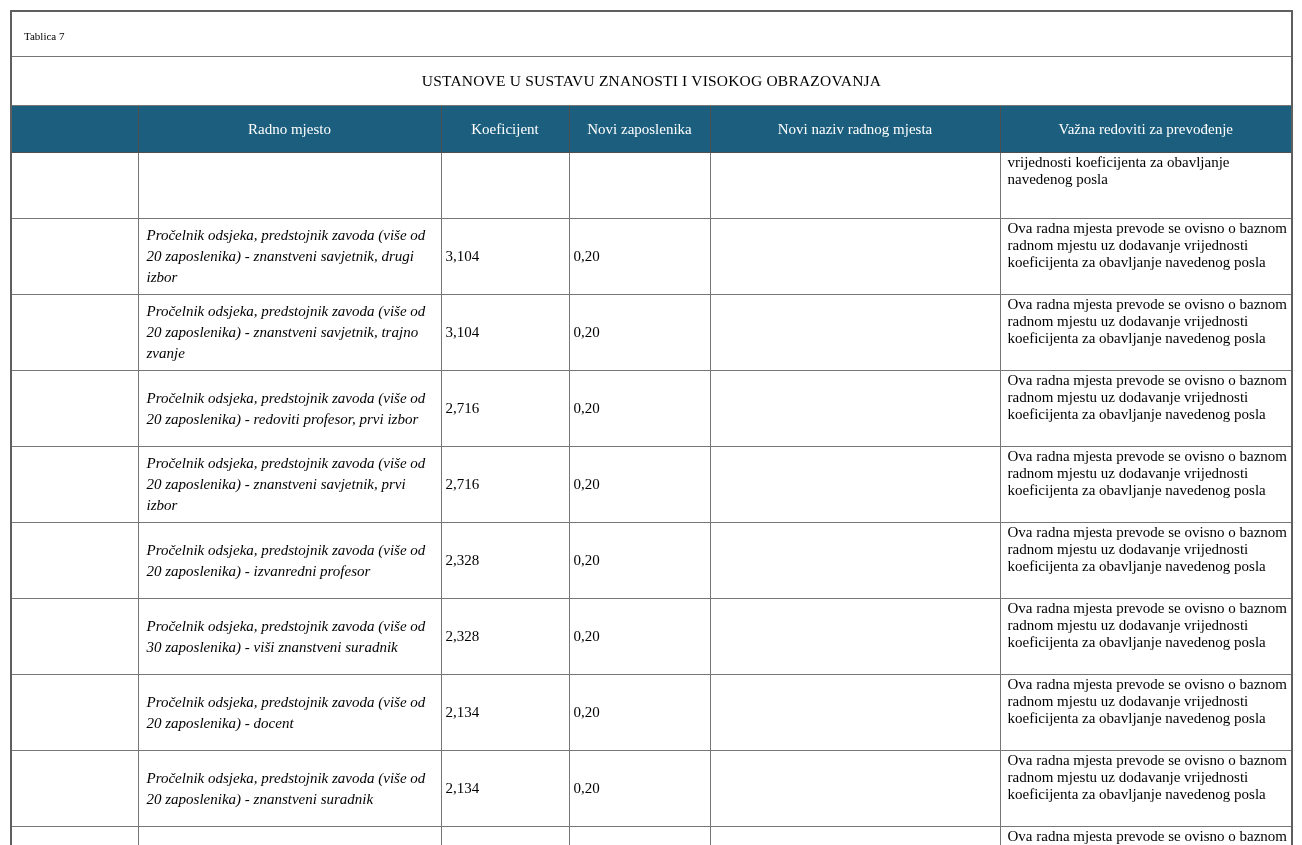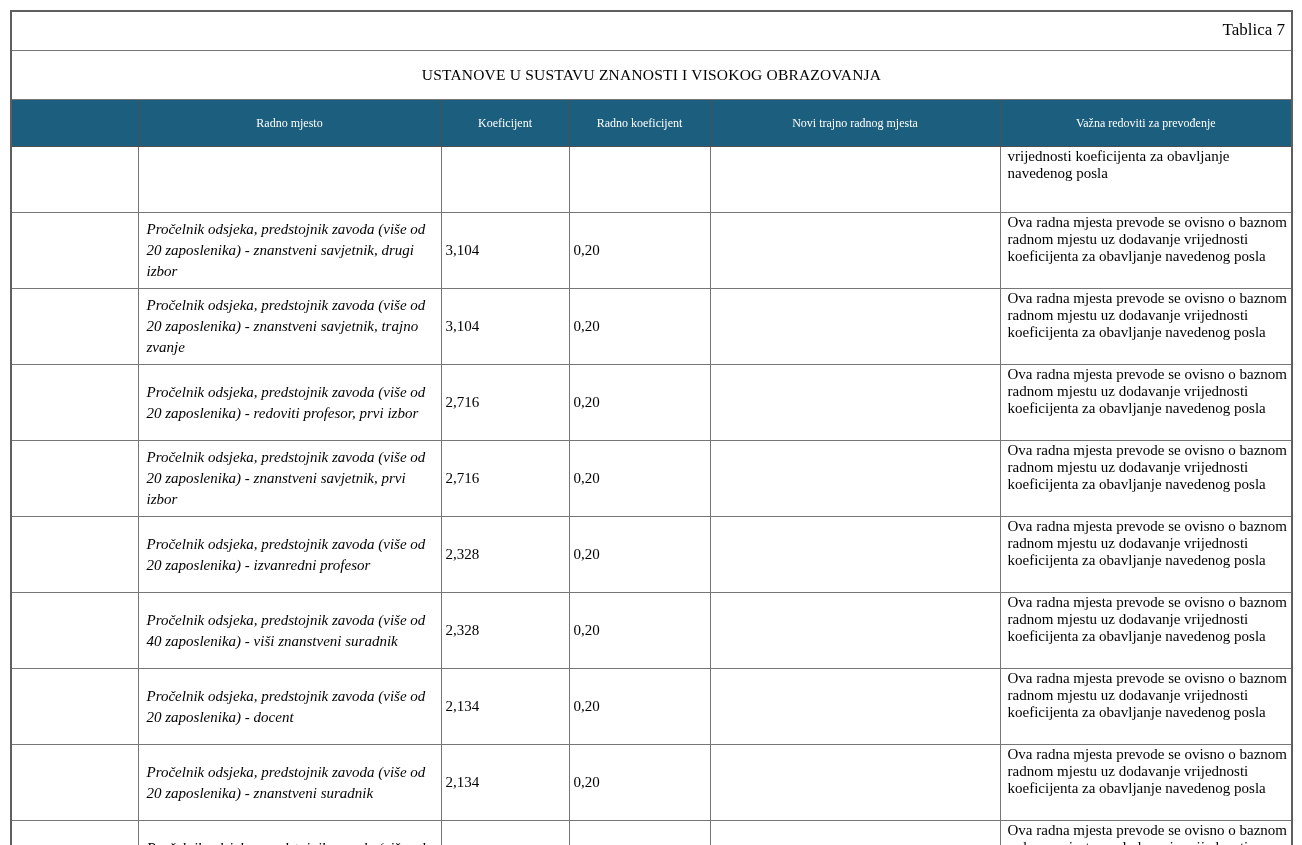--- a/index.html
+++ b/index.html
@@ -26,44 +26,44 @@
     font-size: 15px;
     border: 2px solid #5f5f5f;
   }
   .doc-table td, .doc-table th {
     border: 1.5px solid #767676;
     overflow: hidden;
   }
   
   .caption-row td {
     height: 36px;
-    text-align: right;
-    vertical-align: middle;
-    padding: 0 6px 2px 12px;
-    font-size: 17px;
+    text-align: left;
+    vertical-align: middle;
+    padding: 6px 6px 2px 12px;
+    font-size: 11px;
   }
   
   .title-row td {
     height: 44px;
     text-align: center;
     vertical-align: middle;
     font-size: 15.5px;
     letter-spacing: 0.2px;
     padding: 2px 6px;
   }
   
   .header-row th {
     background: var(--header-bg, #1b5e7e);
     color: var(--header-text, #ffffff);
     font-weight: normal;
     height: 42px;
     text-align: center;
     vertical-align: middle;
     padding: 2px 8px;
-    font-size: 12px;
+    font-size: 15px;
     border-color: #4f4f4f;
   }
   
   .carry-row td { height: 59px; }
   
   .data-row td { height: 69px; }
 
   .cell-rm {
     text-align: left;
     vertical-align: middle;
@@ -106,22 +106,22 @@
       <tr class="caption-row">
         <td colspan="6">Tablica 7</td>
       </tr>
       <tr class="title-row">
         <td colspan="6">USTANOVE U SUSTAVU ZNANOSTI I VISOKOG OBRAZOVANJA</td>
       </tr>
       <tr class="header-row">
         <th></th>
         <th>Radno mjesto</th>
         <th>Koeficijent</th>
-        <th>Radno koeficijent</th>
-        <th>Novi trajno radnog mjesta</th>
+        <th>Novi zaposlenika</th>
+        <th>Novi naziv radnog mjesta</th>
         <th>Važna redoviti za prevođenje</th>
       </tr>
       <tr class="carry-row">
         <td class="cell-c1"></td>
         <td class="cell-rm"></td>
         <td class="cell-k"></td>
         <td class="cell-k"></td>
         <td class="cell-nn"></td>
         <td class="cell-note">vrijednosti koeficijenta za obavljanje navedenog posla</td>
       </tr>
@@ -160,21 +160,21 @@
         <tr class="data-row">
           <td class="cell-c1"></td>
           <td class="cell-rm">Pročelnik odsjeka, predstojnik zavoda (više od 20 zaposlenika) - izvanredni profesor</td>
           <td class="cell-k">2,328</td>
           <td class="cell-k">0,20</td>
           <td class="cell-nn"></td>
           <td class="cell-note">Ova radna mjesta prevode se ovisno o baznom radnom mjestu uz dodavanje vrijednosti koeficijenta za obavljanje navedenog posla</td>
         </tr>
         <tr class="data-row">
           <td class="cell-c1"></td>
-          <td class="cell-rm">Pročelnik odsjeka, predstojnik zavoda (više od 40 zaposlenika) - viši znanstveni suradnik</td>
+          <td class="cell-rm">Pročelnik odsjeka, predstojnik zavoda (više od 30 zaposlenika) - viši znanstveni suradnik</td>
           <td class="cell-k">2,328</td>
           <td class="cell-k">0,20</td>
           <td class="cell-nn"></td>
           <td class="cell-note">Ova radna mjesta prevode se ovisno o baznom radnom mjestu uz dodavanje vrijednosti koeficijenta za obavljanje navedenog posla</td>
         </tr>
         <tr class="data-row">
           <td class="cell-c1"></td>
           <td class="cell-rm">Pročelnik odsjeka, predstojnik zavoda (više od 20 zaposlenika) - docent</td>
           <td class="cell-k">2,134</td>
           <td class="cell-k">0,20</td>

